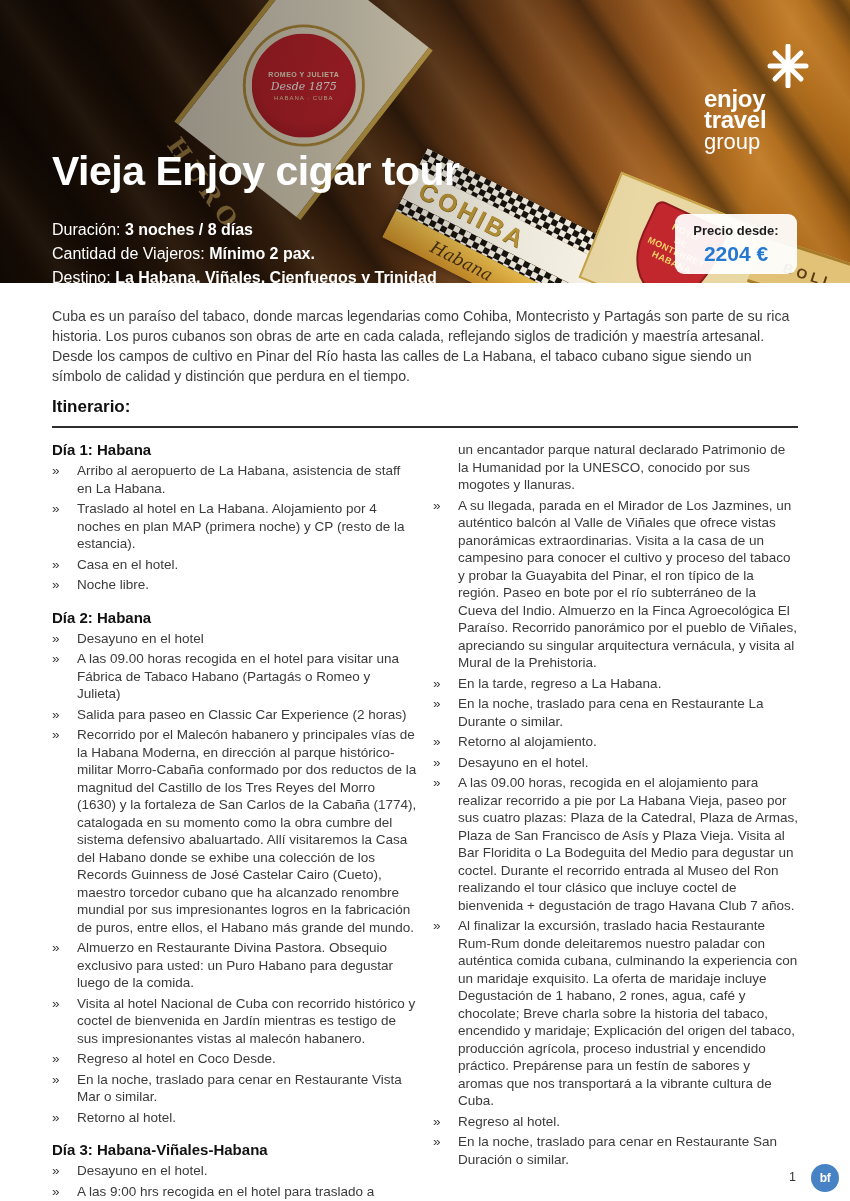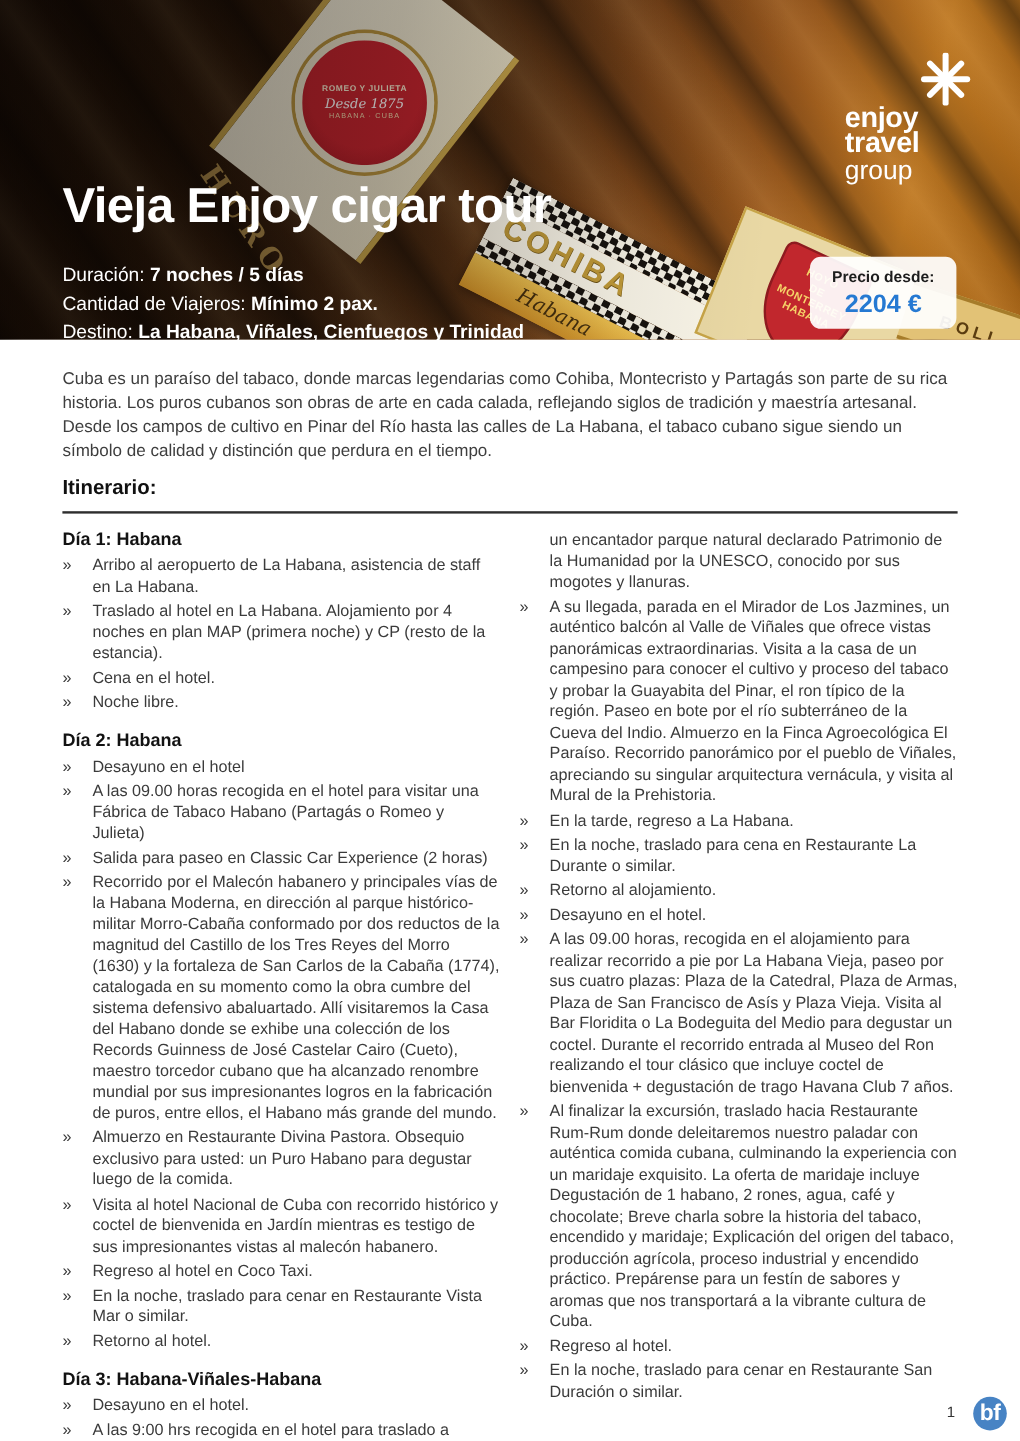--- a/index.html
+++ b/index.html
@@ -83,21 +83,21 @@
   .col{width:365px;}
   .day{font-size:15px;font-weight:bold;color:#121212;margin:15px 0 4px;}
   .col .day:first-child{margin-top:0;}
   .bullet{display:flex;margin-bottom:3px;}
   .marker{flex:0 0 25px;font-size:13.5px;line-height:17.5px;color:#3b3b3b;}
   .btext,.cont{font-size:13.5px;line-height:17.5px;color:#3b3b3b;}
   .cont{padding-left:25px;margin-bottom:3px;}
   
   .page-number{position:absolute;right:54px;top:1170px;font-size:12.5px;color:#333;}
   .bf-badge{position:absolute;right:11px;top:1164px;width:28px;height:28px;border-radius:50%;
-    background:#4783c4;color:#ffffff;font-weight:bold;font-size:19px;letter-spacing:-0.5px;
+    background:#4783c4;color:#ffffff;font-weight:bold;font-size:12px;letter-spacing:-0.5px;
     display:flex;align-items:center;justify-content:center;}
 </style>
 </head>
 <body>
 
 <div class="page">
 
   <div class="hero">
     <div class="churchill">HURO</div>
 
@@ -142,21 +142,21 @@
     <div class="logo-word">enjoy</div>
     <div class="logo-word">travel</div>
     <div class="logo-word light">group</div>
   </div>
 
   <h1 class="hero-title">Vieja Enjoy cigar tour</h1>
 
   <div class="hero-details">
     <div>
       <span class="lbl">Duración:</span>
-      <span class="val">7 noches / 5 días</span>
+      <span class="val">3 noches / 8 días</span>
     </div>
     <div>
       <span class="lbl">Cantidad de Viajeros:</span>
       <span class="val">Mínimo 2 pax.</span>
     </div>
     <div>
       <span class="lbl">Destino:</span>
       <span class="val">La Habana, Viñales, Cienfuegos y Trinidad</span>
     </div>
   </div>
@@ -176,21 +176,21 @@
           <div class="bullet">
             <span class="marker">»</span>
             <span class="btext">Arribo al aeropuerto de La Habana, asistencia de staff en La Habana.</span>
           </div>
           <div class="bullet">
             <span class="marker">»</span>
             <span class="btext">Traslado al hotel en La Habana. Alojamiento por 4 noches en plan MAP (primera noche) y CP (resto de la estancia).</span>
           </div>
           <div class="bullet">
             <span class="marker">»</span>
-            <span class="btext">Cena en el hotel.</span>
+            <span class="btext">Casa en el hotel.</span>
           </div>
           <div class="bullet">
             <span class="marker">»</span>
             <span class="btext">Noche libre.</span>
           </div>
           <div class="day">Día 2: Habana</div>
           <div class="bullet">
             <span class="marker">»</span>
             <span class="btext">Desayuno en el hotel</span>
           </div>
@@ -209,21 +209,21 @@
           <div class="bullet">
             <span class="marker">»</span>
             <span class="btext">Almuerzo en Restaurante Divina Pastora. Obsequio exclusivo para usted: un Puro Habano para degustar luego de la comida.</span>
           </div>
           <div class="bullet">
             <span class="marker">»</span>
             <span class="btext">Visita al hotel Nacional de Cuba con recorrido histórico y coctel de bienvenida en Jardín mientras es testigo de sus impresionantes vistas al malecón habanero.</span>
           </div>
           <div class="bullet">
             <span class="marker">»</span>
-            <span class="btext">Regreso al hotel en Coco Taxi.</span>
+            <span class="btext">Regreso al hotel en Coco Desde.</span>
           </div>
           <div class="bullet">
             <span class="marker">»</span>
             <span class="btext">En la noche, traslado para cenar en Restaurante Vista Mar o similar.</span>
           </div>
           <div class="bullet">
             <span class="marker">»</span>
             <span class="btext">Retorno al hotel.</span>
           </div>
           <div class="day">Día 3: Habana-Viñales-Habana</div>

